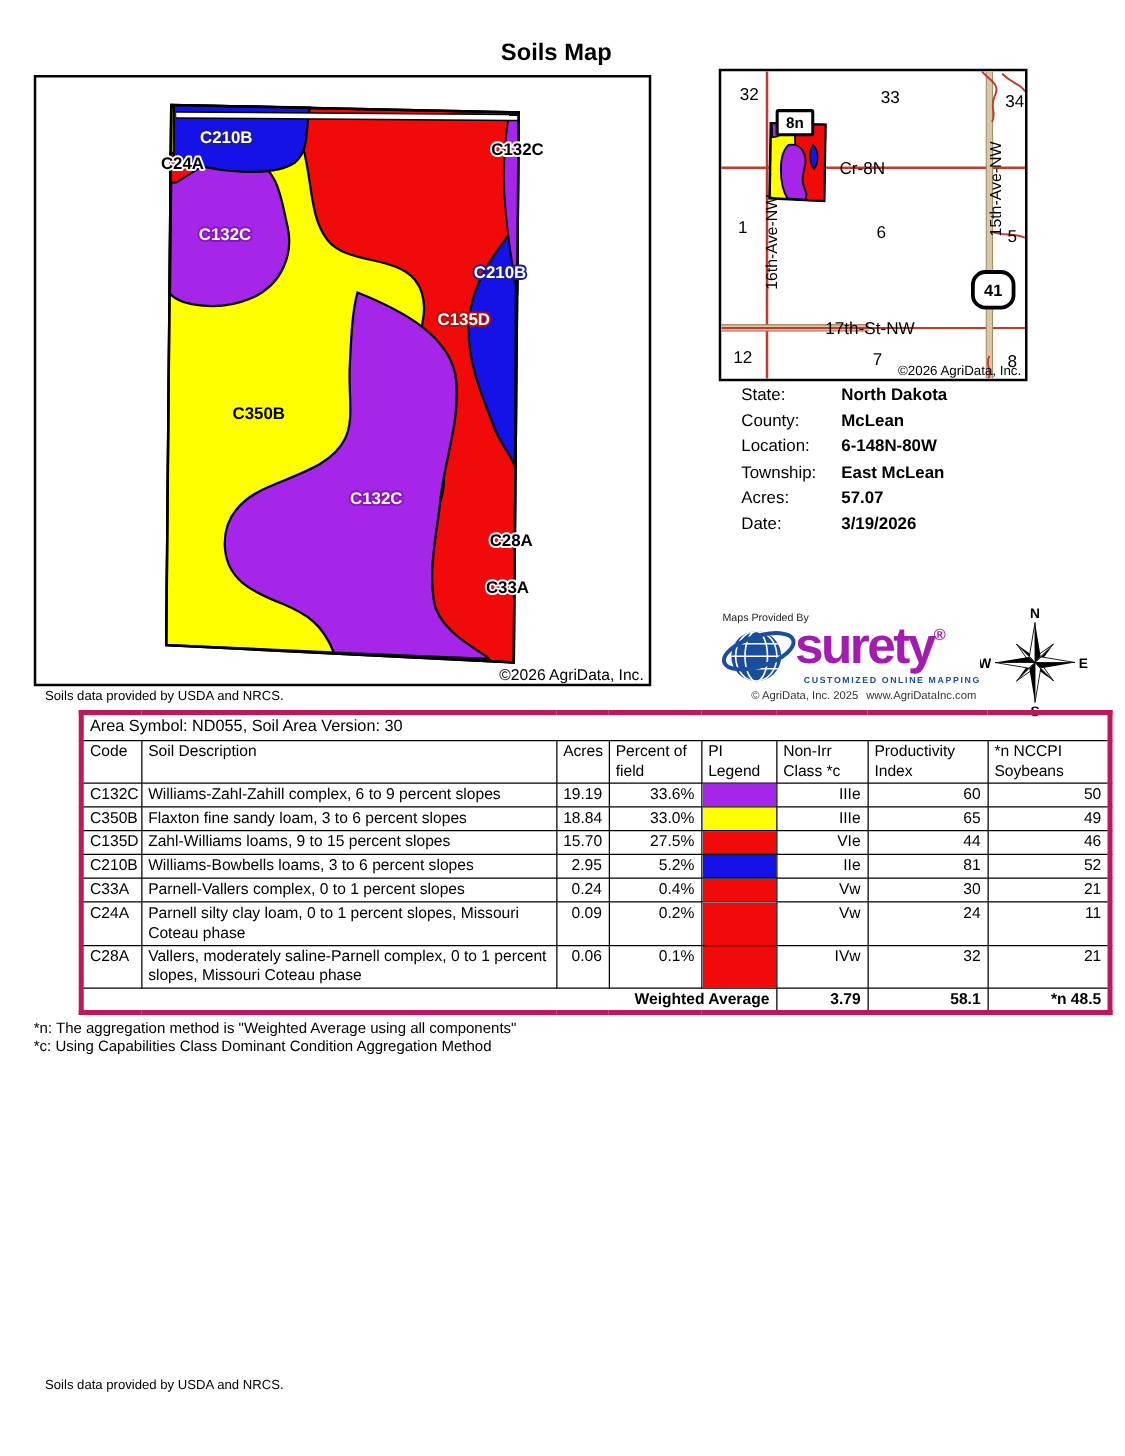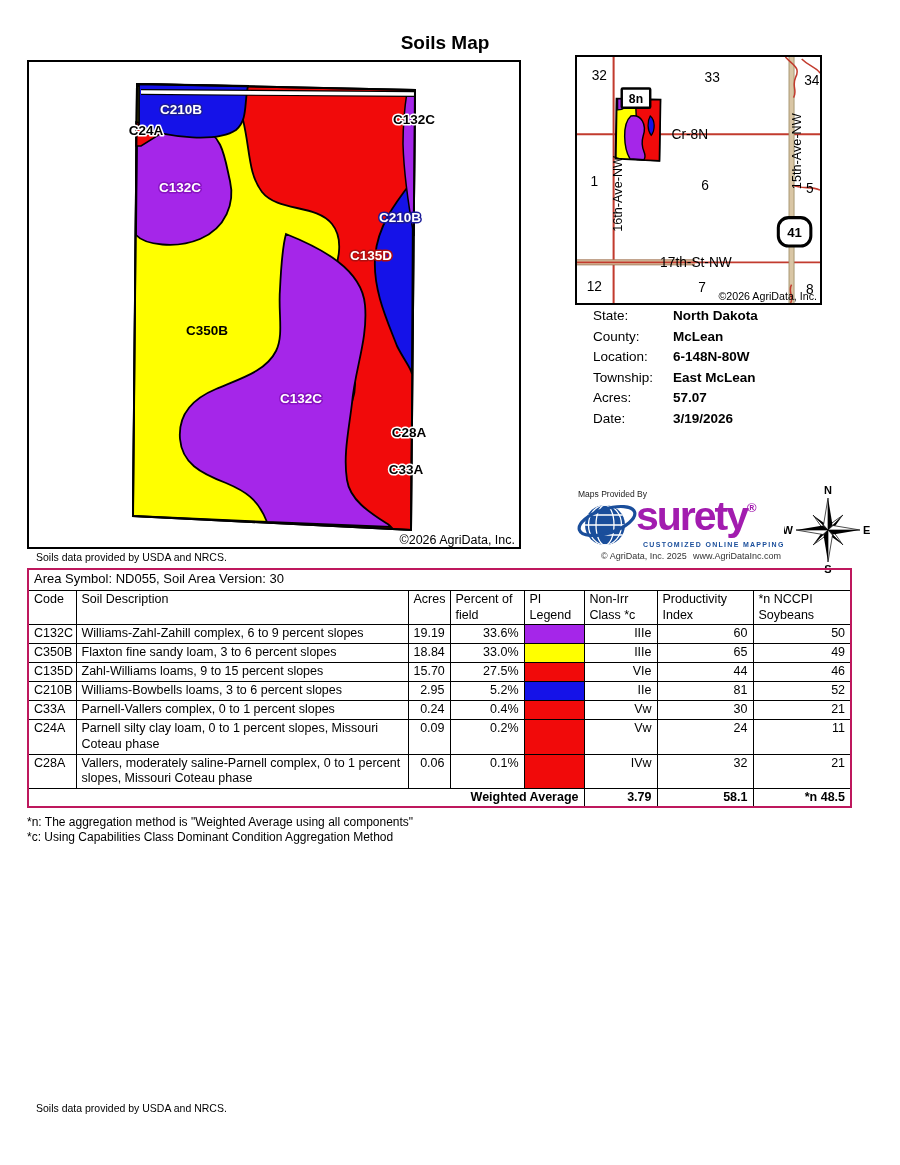--- a/index.html
+++ b/index.html
@@ -14,21 +14,21 @@
   .info{left:577px;top:306px;font-size:13.5px;}
   .info-row{height:20.5px;line-height:20.5px;white-space:nowrap;}
   .info-label{display:inline-block;width:80px;margin-left:16px;}
   .info-value{font-weight:bold;}
   .provided{left:578px;top:489px;font-size:8.5px;color:#222;}
   .surety-word{left:636px;top:496px;font-size:41px;font-weight:bold;color:#a21caf;letter-spacing:-2px;line-height:1;}
   .surety-reg{font-size:13px;vertical-align:18px;letter-spacing:0;}
   .surety-sub{left:643px;top:541px;font-size:7px;font-weight:bold;color:#1A4E9B;letter-spacing:1.3px;}
   .logo-foot{font-size:9px;color:#333;top:551px;}
   .soil-table-wrap{left:27px;top:568px;}
-  table.soil{border-collapse:collapse;table-layout:fixed;width:823px;font-size:12.5px;border:2px solid #be185d;}
+  table.soil{border-collapse:collapse;table-layout:fixed;width:823px;font-size:12.5px;border:4px solid #be185d;margin-left:36px;}
   table.soil td{border:1px solid #000;padding:1px 5px;vertical-align:top;text-align:left;line-height:1.25;overflow:hidden;}
   table.soil td.num{text-align:right;}
   table.soil tr.area-row td{height:18px;font-size:13px;}
   table.soil tr.head-row td{height:30px;}
   table.soil tr.data-row td{height:16px;}
   table.soil td.swatch{padding:0;}
   table.soil tr.wa-row td{font-weight:bold;text-align:right;height:14px;}
   .footnotes{left:27px;top:815px;font-size:12px;line-height:14.5px;}
   .footer-note{left:36px;top:1102px;font-size:10.5px;}
   svg text{font-family:"Liberation Sans",sans-serif;}

